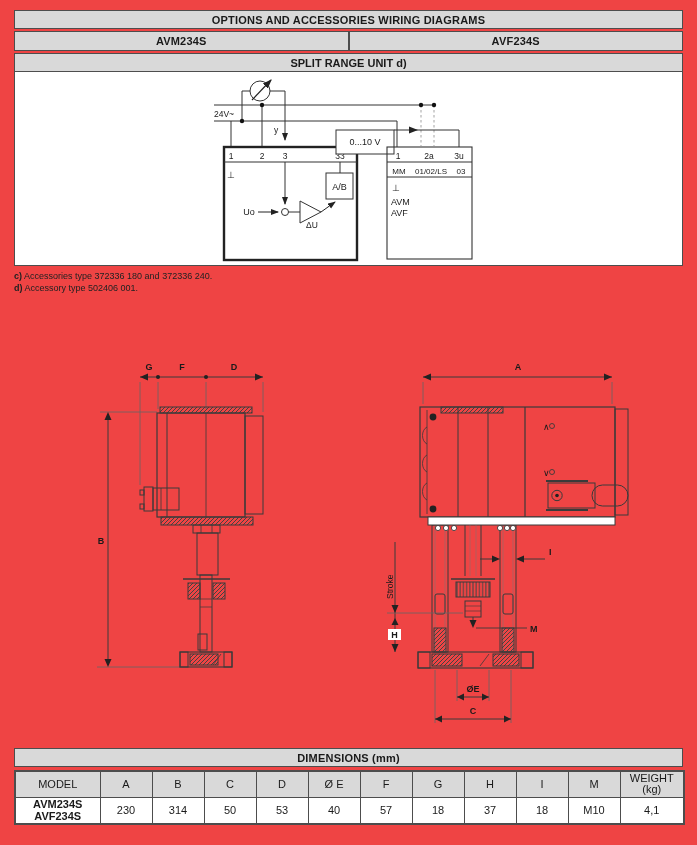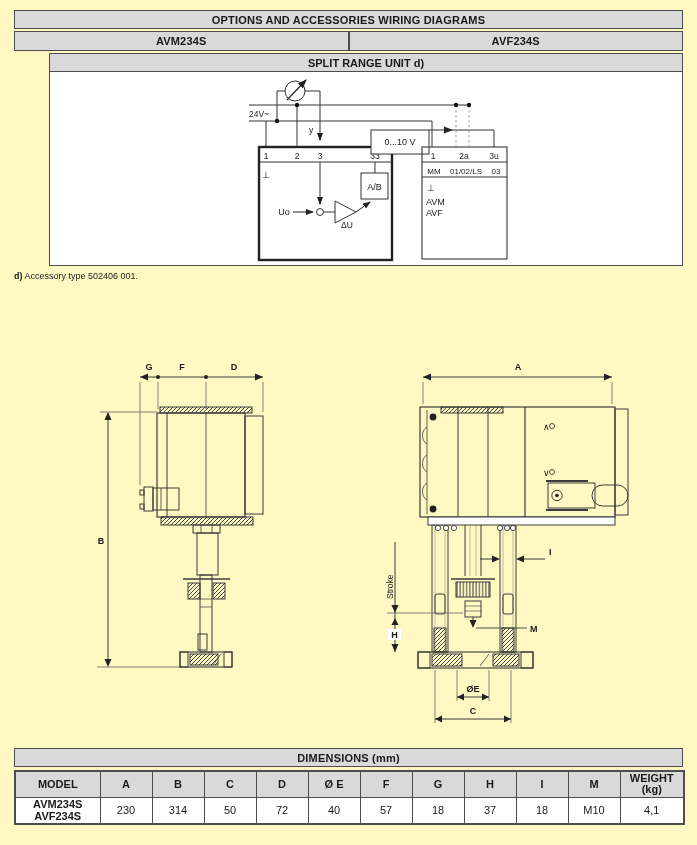--- a/index.html
+++ b/index.html
@@ -1,41 +1,41 @@
 <!DOCTYPE html>
 <html><head>
 <meta charset="utf-8">
 <style>
   html,body{margin:0;padding:0;background:#ffffff;}
-  .sheet{position:relative;width:697px;height:845px;background:#fef9c3;
+  .sheet{position:relative;width:697px;height:845px;background:#ef4444;
          font-family:"Liberation Sans",sans-serif;color:#1a1a1a;overflow:hidden;}
   *{box-sizing:border-box;}
   .band{background:#d9d9d9;border:1px solid #4d4d4d;display:flex;align-items:center;
         justify-content:center;font-weight:bold;font-size:11px;letter-spacing:.2px;}
   .hdr{position:absolute;left:14px;top:10px;width:669px;}
   .band-row{display:flex;margin-top:2px;}
   .band-row .band{flex:1;}
   .band-row .band:first-child{border-right:none;}
-  .diagbox{border:1px solid #4d4d4d;margin-top:2px;margin-left:35px;}
+  .diagbox{border:1px solid #4d4d4d;margin-top:2px;}
   .diagbox .subband{background:#d9d9d9;border-bottom:1px solid #4d4d4d;height:18px;
         display:flex;align-items:center;justify-content:center;font-weight:bold;font-size:11px;}
   .diagarea{position:relative;height:193px;background:#fff;}
   .wiring-svg{position:absolute;left:197px;top:2px;}
   .footnotes{position:absolute;left:14px;top:271px;width:660px;font-size:9px;line-height:11.5px;color:#222;}
   .footnotes b{font-weight:bold;}
   .drawings{position:absolute;left:0;top:357px;width:697px;height:385px;}
   .sv-left{position:absolute;left:95px;top:0;}
   .sv-right{position:absolute;left:385px;top:0;}
   .dimtbl{position:absolute;left:14px;top:748px;width:669px;}
   .dimtbl .band{height:19px;}
   table.dims{width:669px;border-collapse:collapse;margin-top:3px;table-layout:fixed;
              border:2px solid #4d4d4d;}
   table.dims th, table.dims td{border:1px solid #4d4d4d;text-align:center;vertical-align:middle;
              font-size:11px;padding:0;}
-  table.dims th{background:#d9d9d9;font-weight:bold;height:26px;}
+  table.dims th{background:#d9d9d9;font-weight:normal;height:26px;}
   table.dims td{background:#fff;height:27px;}
   td.model{font-weight:bold;font-size:10.5px;line-height:12px;}
   th.weight{font-size:10.5px;line-height:11px;}
   svg text{font-family:"Liberation Sans",sans-serif;fill:#1a1a1a;}
   .dimlab{font-size:9px;font-weight:bold;}
   .wlab{font-size:8.5px;}
 </style>
 </head>
 <body>
 
@@ -120,20 +120,21 @@
           <text x="184" y="117" text-anchor="middle" font-size="9" fill="#555">⊥</text>
           <text x="179" y="131" font-size="9">AVM</text>
           <text x="179" y="142" font-size="9">AVF</text>
         </svg>
 
       </div>
     </div>
   </div>
 
   <div class="footnotes">
+    <div><b>c)</b> <span>Accessories type 372336 180 and 372336 240.</span></div>
     <div><b>d)</b> <span>Accessory type 502406 001.</span></div>
   </div>
 
   <div class="drawings">
 
     <svg class="sv-left" width="225" height="380" viewBox="0 0 225 380">
       <defs>
         <pattern id="hatchA" width="4" height="4" patternUnits="userSpaceOnUse">
           <path d="M0,4 l4,-4" stroke="#444" stroke-width="1"></path>
         </pattern>
@@ -347,21 +348,21 @@
         </th>
       </tr>
       <tr>
         <td class="model">
           <div>AVM234S</div>
           <div>AVF234S</div>
         </td>
         <td>230</td>
         <td>314</td>
         <td>50</td>
-        <td>72</td>
+        <td>53</td>
         <td>40</td>
         <td>57</td>
         <td>18</td>
         <td>37</td>
         <td>18</td>
         <td>M10</td>
         <td>4,1</td>
       </tr>
     </tbody>
       </table>

